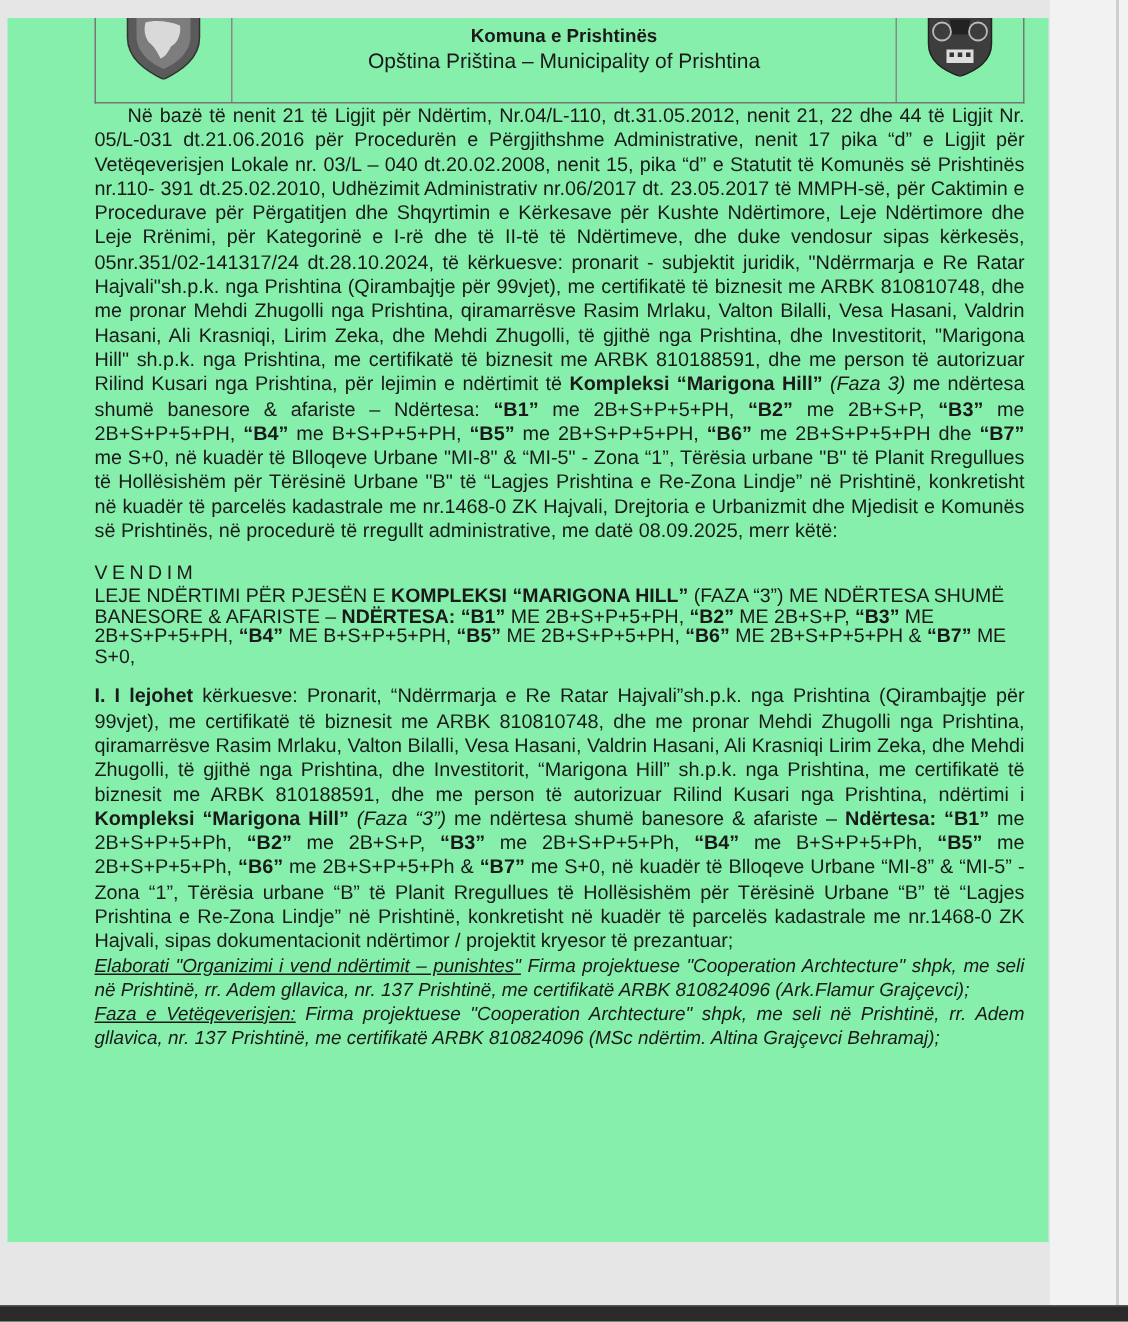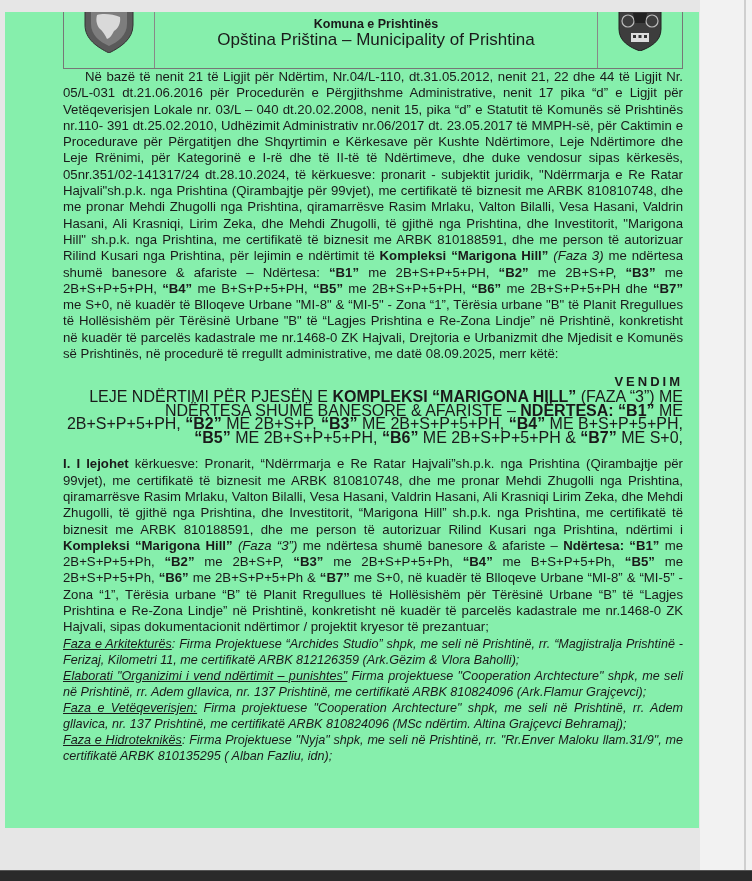--- a/index.html
+++ b/index.html
@@ -26,28 +26,28 @@
   }
   
   .hdr {
     position:absolute; left:58px; top:-1px; width:618px; height:57px;
     border:1px solid #777; border-top:none; display:flex;
   }
   .hdr .logo-cell { width:90px; border-right:1px solid #888; position:relative; }
   .hdr .logo-cell.right { border-right:none; border-left:1px solid #888; width:84px; }
   .hdr .mid { flex:1; text-align:center; padding-top:6px; }
   .hdr .org { font-weight:bold; font-size:12.5px; line-height:15px; }
-  .hdr .sub { font-size:17px; line-height:16px; }
+  .hdr .sub { font-size:14px; line-height:16px; }
   .logo-svg { position:absolute; top:0; left:50%; transform:translateX(-50%); }
 
   .content { position:absolute; left:58px; top:57px; width:620px; font-size:13.2px; line-height:16.3px; }
   .para { text-align:justify; margin:0; }
   .indent { text-indent:22px; }
-  .vendim-title { text-align:right; font-weight:bold; letter-spacing:3px; font-size:13px; margin-top:12px; line-height:16px; }
-  .vendim-sub { text-align:right; font-size:16px; line-height:13.5px; text-transform:none; }
+  .vendim-title { text-align:left; font-weight:normal; letter-spacing:3px; font-size:13px; margin-top:12px; line-height:16px; }
+  .vendim-sub { text-align:left; font-size:13px; line-height:13.5px; text-transform:none; }
   .gap { height:12px; }
   .it { font-style:italic; font-size:12.6px; line-height:16.1px; }
   .ul { text-decoration:underline; }
   .footer { position:absolute; left:0; top:846px; width:694px; text-align:center; font-size:7px; line-height:8.5px; color:#222; }
 </style>
 </head>
 <body>
 
 <div class="viewer">
   <div class="page">
@@ -82,24 +82,22 @@
       <p class="para indent"><span>Në bazë të nenit 21 të Ligjit për Ndërtim, Nr.04/L-110, dt.31.05.2012, nenit 21, 22 dhe 44 të Ligjit Nr. 05/L-031 dt.21.06.2016 për Procedurën e Përgjithshme Administrative, nenit 17 pika “d” e Ligjit për Vetëqeverisjen Lokale nr. 03/L – 040 dt.20.02.2008, nenit 15, pika “d” e Statutit të Komunës së Prishtinës nr.110- 391 dt.25.02.2010, Udhëzimit Administrativ nr.06/2017 dt. 23.05.2017 të MMPH-së, për Caktimin e Procedurave për Përgatitjen dhe Shqyrtimin e Kërkesave për Kushte Ndërtimore, Leje Ndërtimore dhe Leje Rrënimi, për Kategorinë e I-rë dhe të II-të të Ndërtimeve, dhe duke vendosur sipas kërkesës, 05nr.351/02-141317/24 dt.28.10.2024, të kërkuesve: pronarit - subjektit juridik, "Ndërrmarja e Re Ratar Hajvali"sh.p.k. nga Prishtina (Qirambajtje për 99vjet), me certifikatë të biznesit me ARBK 810810748, dhe me pronar Mehdi Zhugolli nga Prishtina, qiramarrësve Rasim Mrlaku, Valton Bilalli, Vesa Hasani, Valdrin Hasani, Ali Krasniqi, Lirim Zeka, dhe Mehdi Zhugolli, të gjithë nga Prishtina, dhe Investitorit, "Marigona Hill" sh.p.k. nga Prishtina, me certifikatë të biznesit me ARBK 810188591, dhe me person të autorizuar Rilind Kusari nga Prishtina, për lejimin e ndërtimit të </span><b>Kompleksi “Marigona Hill”</b> <i>(Faza 3)</i><span> me ndërtesa shumë banesore &amp; afariste – Ndërtesa: </span><b>“B1”</b><span> me 2B+S+P+5+PH, </span><b>“B2”</b><span> me 2B+S+P, </span><b>“B3”</b><span> me 2B+S+P+5+PH, </span><b>“B4”</b><span> me B+S+P+5+PH, </span><b>“B5”</b><span> me 2B+S+P+5+PH, </span><b>“B6”</b><span> me 2B+S+P+5+PH dhe </span><b>“B7”</b><span> me S+0, në kuadër të Blloqeve Urbane "MI-8" &amp; “MI-5" - Zona “1”, Tërësia urbane "B" të Planit Rregullues të Hollësishëm për Tërësinë Urbane "B" të “Lagjes Prishtina e Re-Zona Lindje” në Prishtinë, konkretisht në kuadër të parcelës kadastrale me nr.1468-0 ZK Hajvali, Drejtoria e Urbanizmit dhe Mjedisit e Komunës së Prishtinës, në procedurë të rregullt administrative, me datë 08.09.2025, merr këtë:</span></p>
 
       <div class="vendim-title">VENDIM</div>
       <div class="vendim-sub"><span>LEJE NDËRTIMI PËR PJESËN E </span><b>KOMPLEKSI “MARIGONA HILL”</b><span> (FAZA “3”) ME NDËRTESA SHUMË BANESORE &amp; AFARISTE – </span><b>NDËRTESA: “B1”</b><span> ME 2B+S+P+5+PH, </span><b>“B2”</b><span> ME 2B+S+P, </span><b>“B3”</b><span> ME 2B+S+P+5+PH, </span><b>“B4”</b><span> ME B+S+P+5+PH, </span><b>“B5”</b><span> ME 2B+S+P+5+PH, </span><b>“B6”</b><span> ME 2B+S+P+5+PH &amp; </span><b>“B7”</b><span> ME S+0,</span></div>
 
       <div class="gap"></div>
 
       <p class="para"><b>I. I lejohet</b><span> kërkuesve: Pronarit, “Ndërrmarja e Re Ratar Hajvali”sh.p.k. nga Prishtina (Qirambajtje për 99vjet), me certifikatë të biznesit me ARBK 810810748, dhe me pronar Mehdi Zhugolli nga Prishtina, qiramarrësve Rasim Mrlaku, Valton Bilalli, Vesa Hasani, Valdrin Hasani, Ali Krasniqi Lirim Zeka, dhe Mehdi Zhugolli, të gjithë nga Prishtina, dhe Investitorit, “Marigona Hill” sh.p.k. nga Prishtina, me certifikatë të biznesit me ARBK 810188591, dhe me person të autorizuar Rilind Kusari nga Prishtina, ndërtimi i </span><b>Kompleksi “Marigona Hill”</b> <i>(Faza “3”)</i><span> me ndërtesa shumë banesore &amp; afariste – </span><b>Ndërtesa: “B1”</b><span> me 2B+S+P+5+Ph, </span><b>“B2”</b><span> me 2B+S+P, </span><b>“B3”</b><span> me 2B+S+P+5+Ph, </span><b>“B4”</b><span> me B+S+P+5+Ph, </span><b>“B5”</b><span> me 2B+S+P+5+Ph, </span><b>“B6”</b><span> me 2B+S+P+5+Ph &amp; </span><b>“B7”</b><span> me S+0, në kuadër të Blloqeve Urbane “MI-8” &amp; “MI-5” - Zona “1”, Tërësia urbane “B” të Planit Rregullues të Hollësishëm për Tërësinë Urbane “B” të “Lagjes Prishtina e Re-Zona Lindje” në Prishtinë, konkretisht në kuadër të parcelës kadastrale me nr.1468-0 ZK Hajvali, sipas dokumentacionit ndërtimor / projektit kryesor të prezantuar;</span></p>
 
 
-      <p class="para it"><span class="ul">Faza e Arkitekturës</span><span>: Firma Projektuese “Archides Studio” shpk, me seli në Prishtinë, rr. “Magjistralja Prishtinë - Ferizaj, Kilometri 11, me certifikatë ARBK 812126359 (Ark.Gëzim &amp; Vlora Baholli);</span></p>
       <p class="para it"><span class="ul">Elaborati "Organizimi i vend ndërtimit – punishtes"</span><span> Firma projektuese "Cooperation Archtecture" shpk, me seli në Prishtinë, rr. Adem gllavica, nr. 137 Prishtinë, me certifikatë ARBK 810824096 (Ark.Flamur Grajçevci);</span></p>
       <p class="para it"><span class="ul">Faza e Vetëqeverisjen:</span><span> Firma projektuese "Cooperation Archtecture" shpk, me seli në Prishtinë, rr. Adem gllavica, nr. 137 Prishtinë, me certifikatë ARBK 810824096 (MSc ndërtim. Altina Grajçevci Behramaj);</span></p>
-      <p class="para it"><span class="ul">Faza e Hidroteknikës</span><span>: Firma Projektuese "Nyja" shpk, me seli në Prishtinë, rr. "Rr.Enver Maloku llam.31/9", me certifikatë ARBK 810135295 ( Alban Fazliu, idn);</span></p>
     </div>
 
     <div class="footer">
       <div>Faqe 1 prej 10</div>
       <div>Komuna e Prishtinës-Drejtoria e Urbanizmit dhe Mjedisit</div>
       <div>Adresa: rr. "Radovan Zogoviq" nr. 1, 10000, Prishtinë-Kosovë</div>
     </div>
   </div>
 
   <div class="scrollbar-track"></div>

